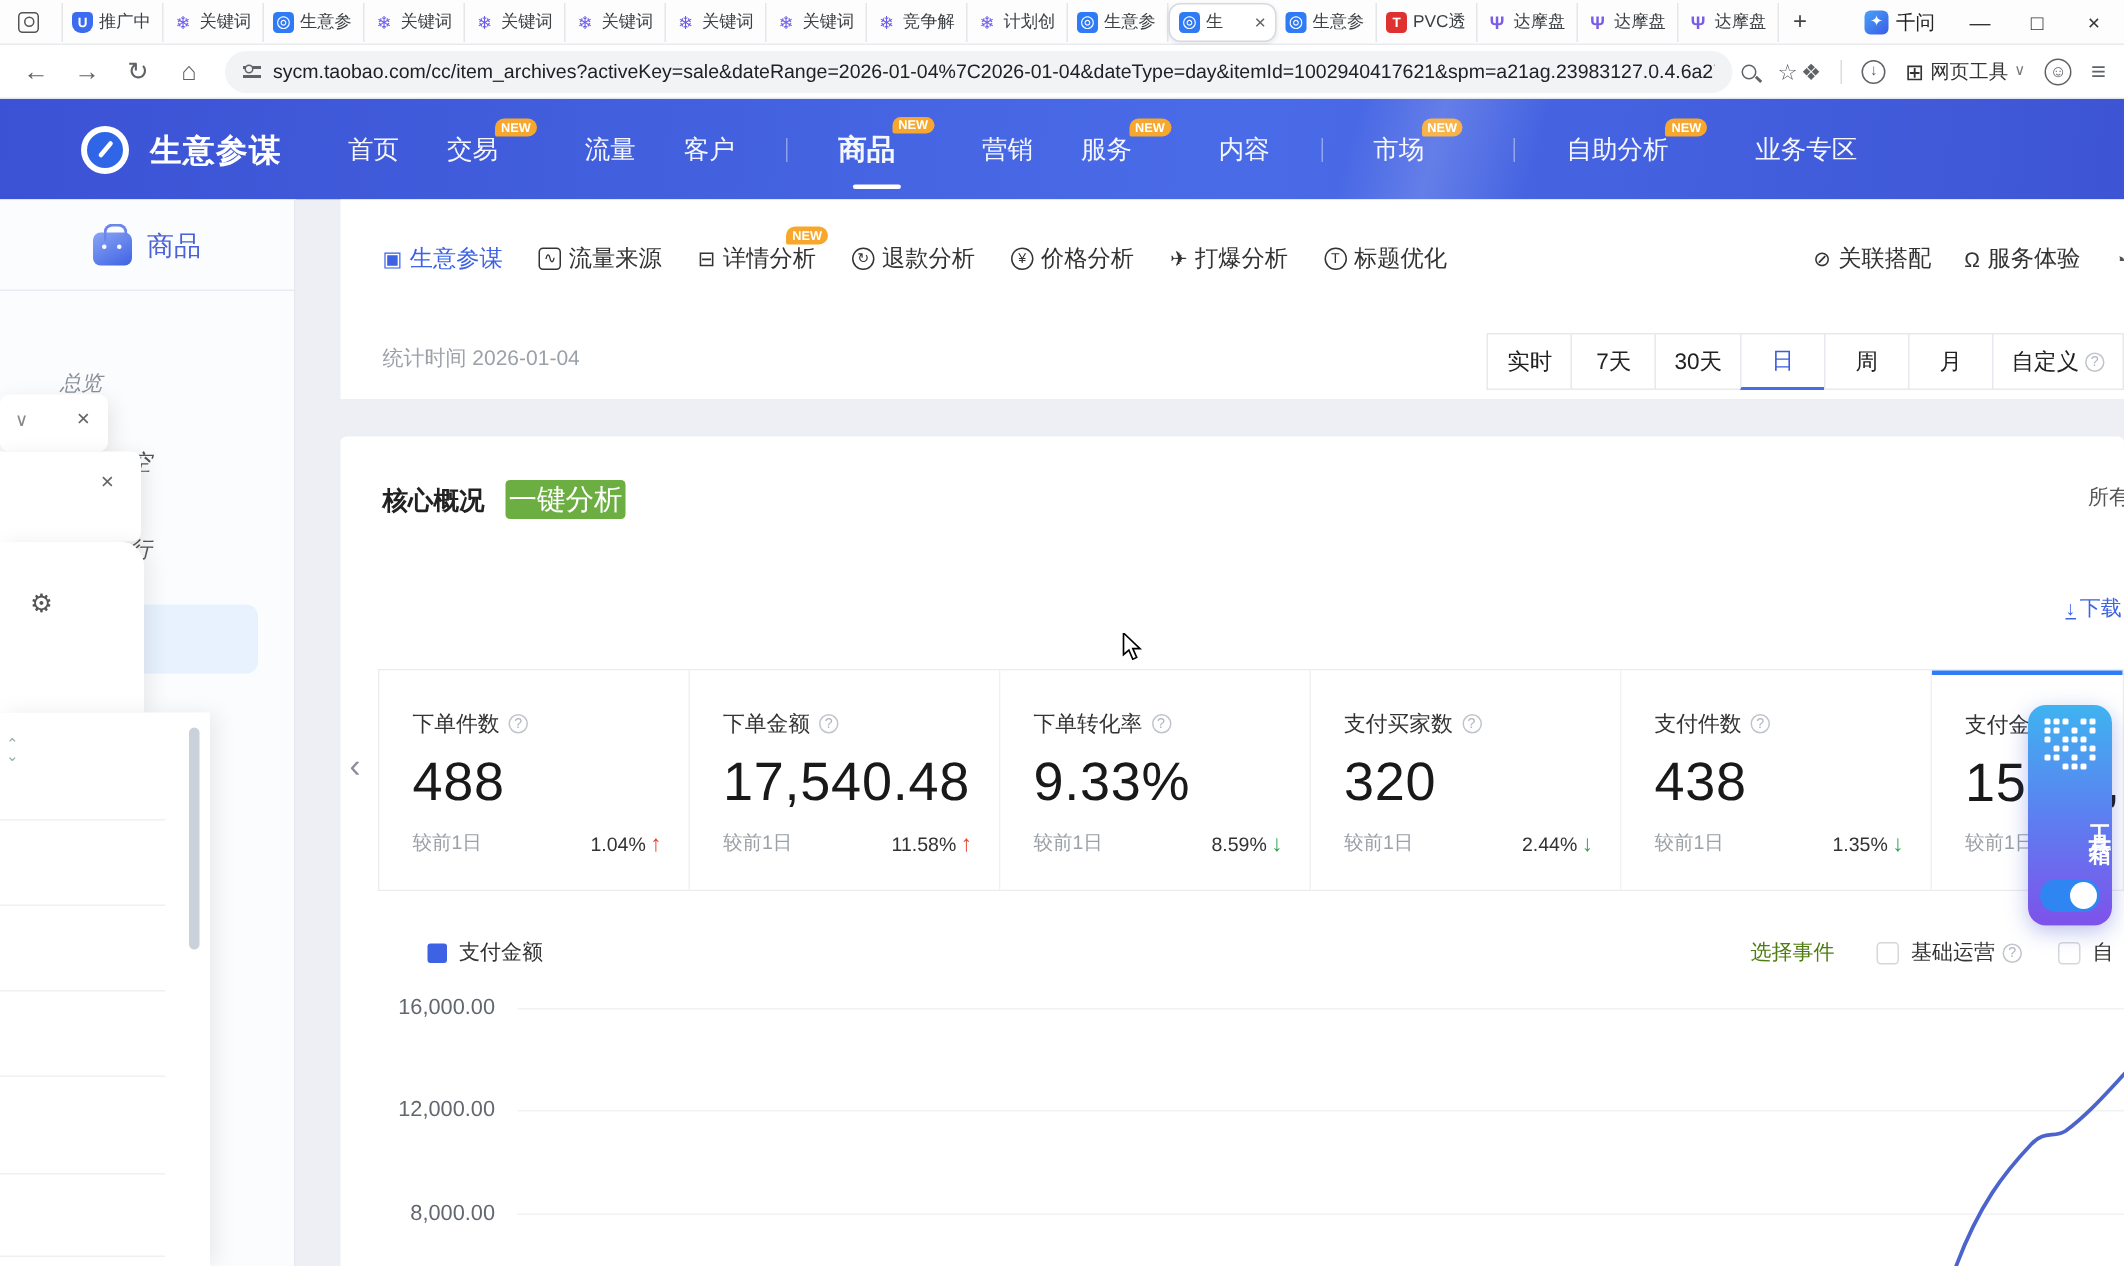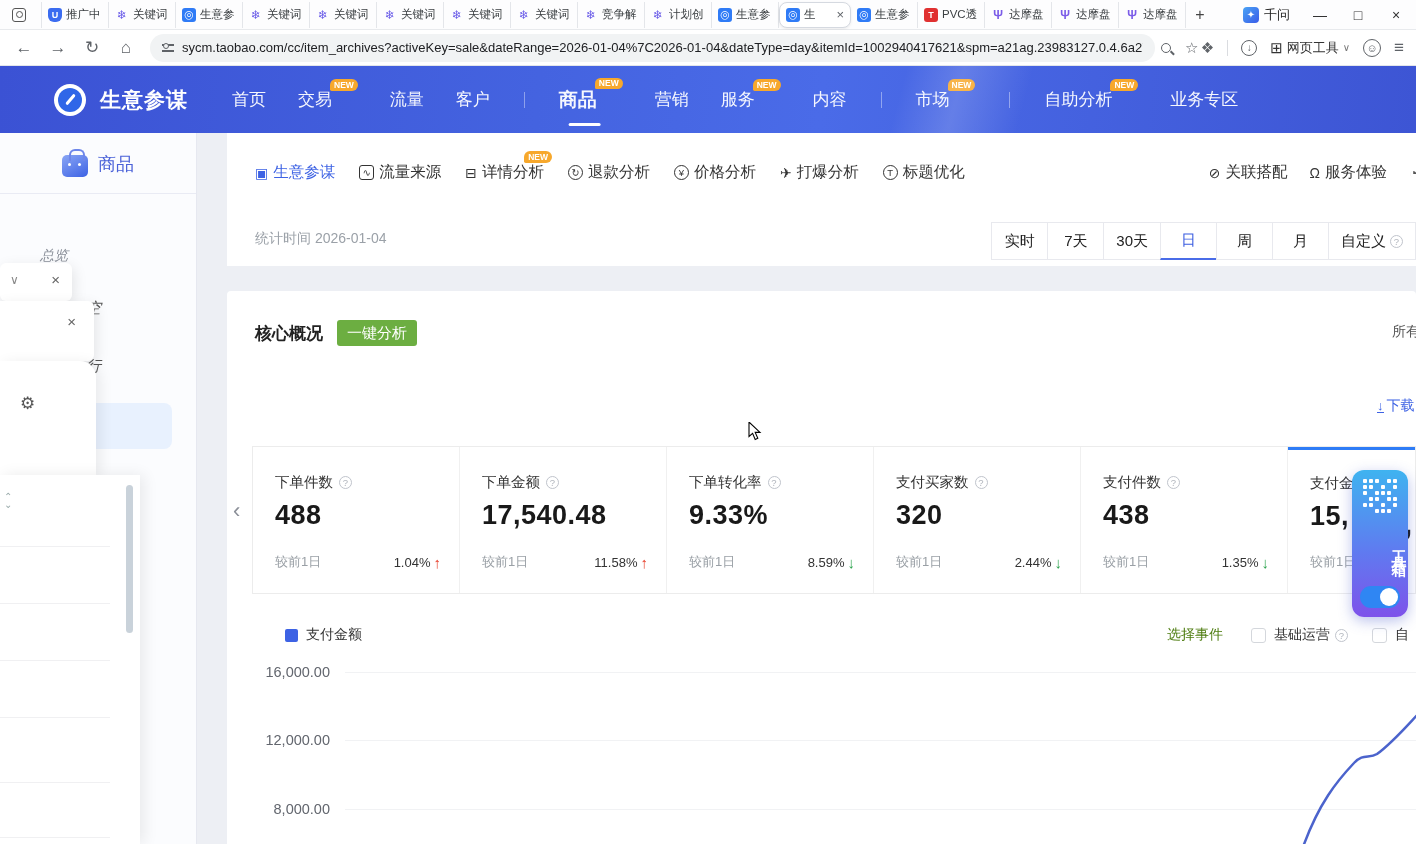--- a/index.html
+++ b/index.html
@@ -133,36 +133,36 @@
   .date-opt.active { color:#3a5ce0; border-bottom:2px solid #4a6ce8; }
   .q { width:13px; height:13px; border:1px solid #c0c4cc; border-radius:50%; color:#b0b4bc; font-size:9.5px;
        display:inline-flex; align-items:center; justify-content:center; flex:none; }
   .q:empty { display:none; }
 
   
   .body-panel { position:absolute; left:30px; right:0; top:158px; bottom:0; background:#fff;
                 border-radius:4px 4px 0 0; overflow:hidden; }
   .core-row { position:absolute; left:28px; top:24px; right:0; height:36px; display:flex; align-items:center; }
   .core-title { font-size:17px; font-weight:bold; color:#222; }
-  .analyze-btn { margin-left:14px; width:80px; height:26px; background:#6cae41; color:#fff; font-size:15px;
+  .analyze-btn { margin-left:14px; width:80px; height:26px; background:#6cae41; color:#fff; font-size:19px;
                  border:none; border-radius:3px; display:flex; align-items:center; justify-content:center; }
   .core-desc { margin-left:10px; font-size:14px; color:#666; white-space:nowrap; overflow:hidden; width:930px; }
   .core-clip { position:absolute; left:1165px; top:8px; font-size:14px; color:#555; white-space:nowrap; }
   .dl-link { position:absolute; left:1150px; top:106px; display:flex; align-items:center; gap:3px;
              color:#3d62e4; font-size:14px; white-space:nowrap; }
   .dl-glyph { font-size:13px; border-bottom:1.5px solid #3d62e4; line-height:13px; }
 
   .cards-nav { position:absolute; left:6px; top:207px; font-size:22px; color:#8b8f98; }
   .cards { position:absolute; left:25px; right:0; top:155px; height:148px; border:1px solid #ececec;
            display:flex; }
   .card { position:relative; flex:0 0 207px; border-right:1px solid #f0f0f0; padding:26px 0 0 22px; background:#fff; }
   .card:last-child { flex:1 1 auto; border-right:none; }
   .card.active { border-top:3px solid #2e7cf6; padding-top:24px; }
   .card-top { display:flex; align-items:center; gap:6px; font-size:14.5px; color:#333; }
-  .card-value { margin-top:8px; font-size:27px; font-weight:bold; color:#191919; letter-spacing:.5px; }
+  .card-value { margin-top:8px; font-size:36px; font-weight:normal; color:#191919; letter-spacing:.5px; }
   .card-bottom { position:absolute; left:22px; right:18px; bottom:22px; display:flex; align-items:center; font-size:13px; }
   .card-cmp { color:#9aa0a6; }
   .card-chg { margin-left:auto; color:#333; display:flex; align-items:center; gap:3px; }
   .arr { font-weight:900; font-size:15px; } .arr:empty { display:none; }
   .arr.up { color:#e8432f; } .arr.down { color:#2ea44f; }
   .card-tail { position:absolute; right:3px; top:60px; font-size:27px; font-weight:bold; color:#191919; }
   .card-tail:empty { display:none; }
 
   .legend-row { position:absolute; left:58px; top:335px; display:flex; align-items:center; gap:8px; }
   .legend-sq { width:13px; height:13px; background:#3d62e4; border-radius:2px; }

